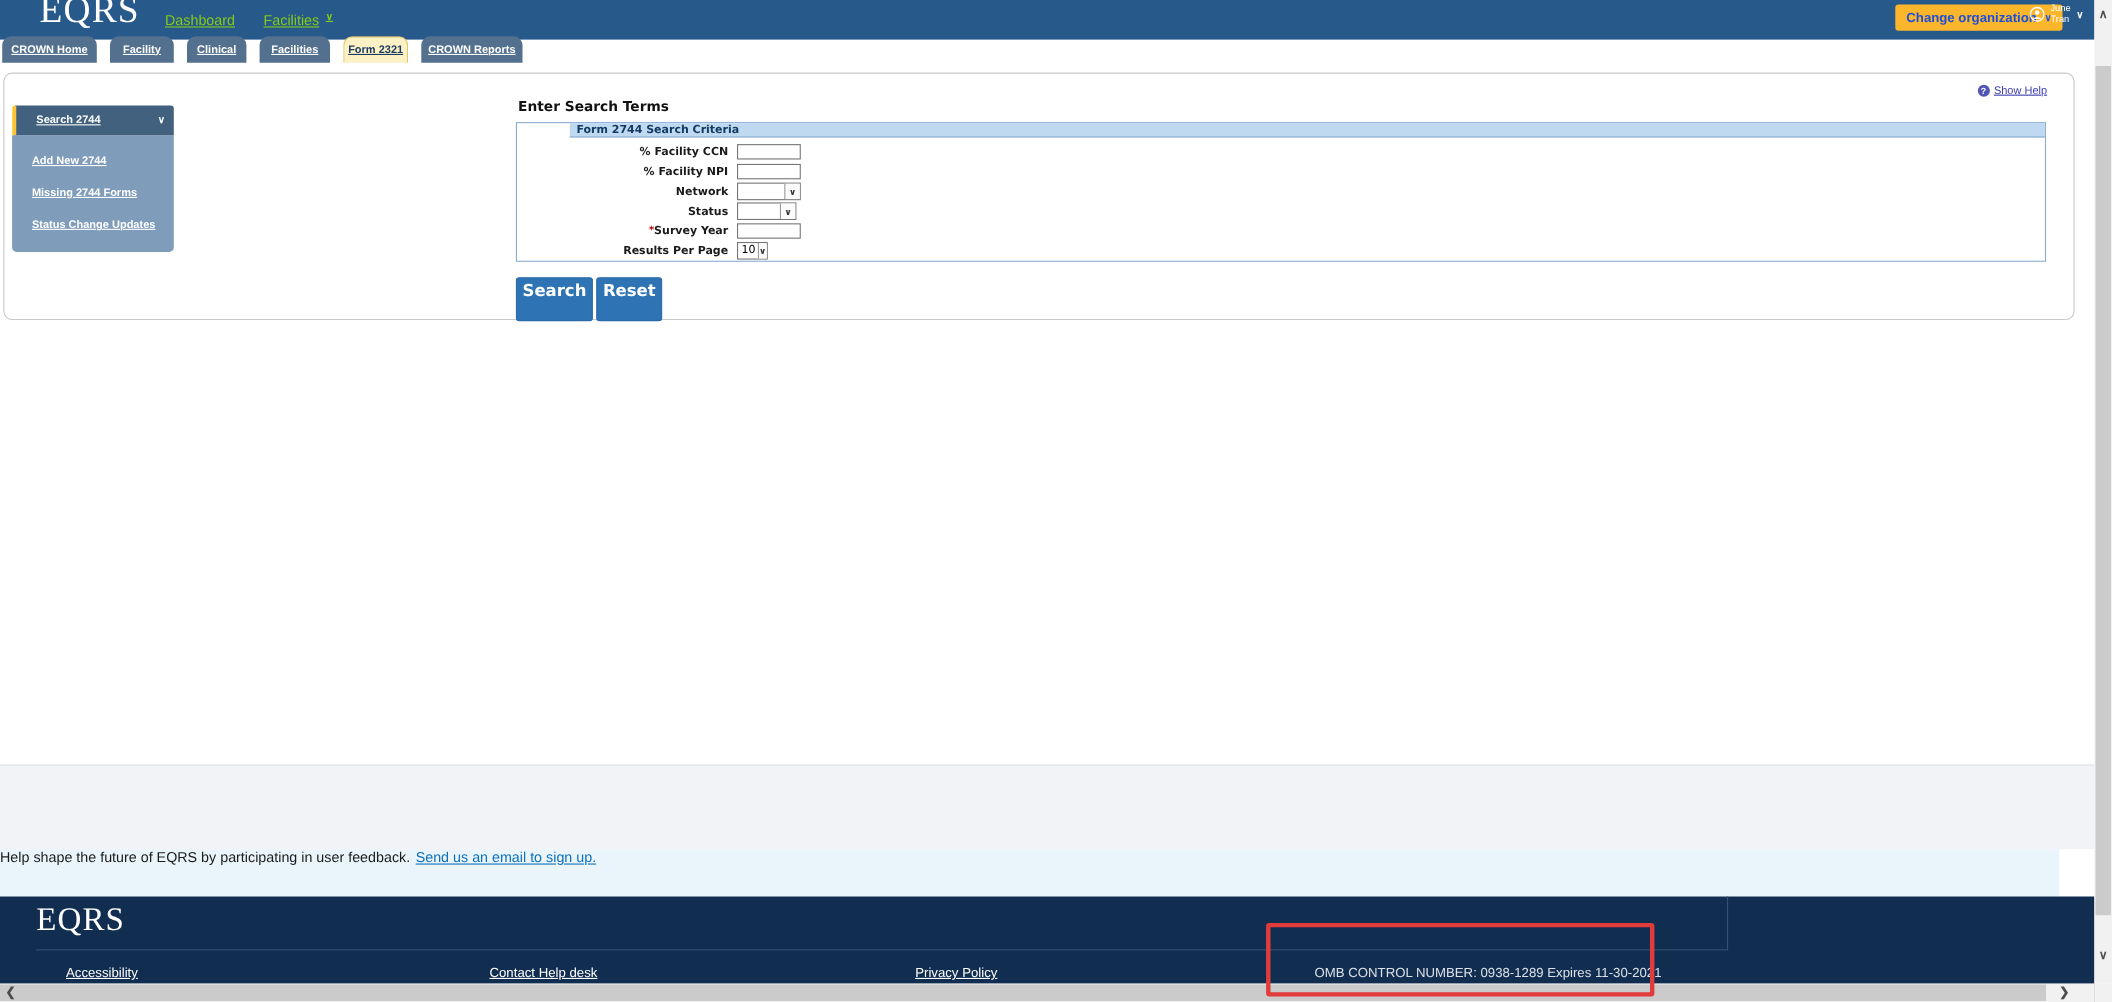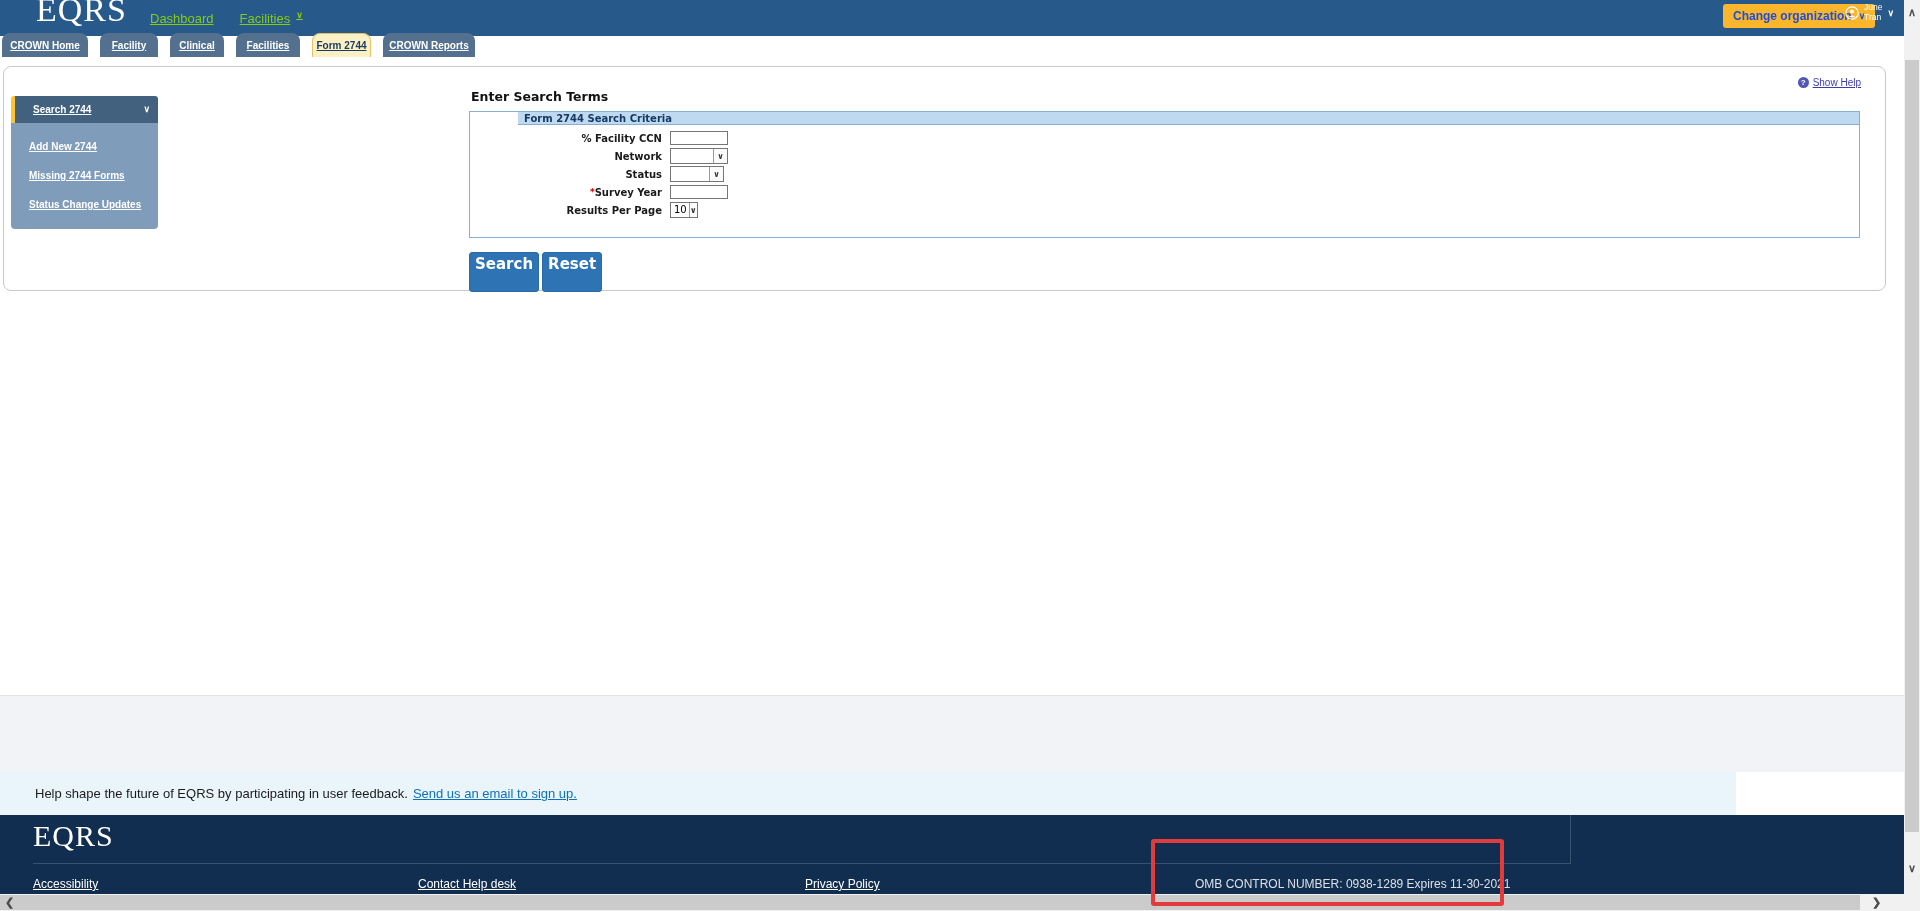--- a/index.html
+++ b/index.html
@@ -52,30 +52,30 @@
   .sel { display:inline-flex; height:16px; border:1px solid #767676; background:#fff; cursor:pointer; align-items:stretch; }
   .sel .val { font-size:10px; padding:1px 2px 0 3px; flex:1; font-family:"DejaVu Sans",sans-serif; }
   .sel .arrow { width:14px; border-left:1px solid #9a9a9a; background:#fbfbfb; color:#333; font-size:8px; font-weight:bold;
                 display:flex; align-items:center; justify-content:center; }
   .btnrow { position:absolute; left:465px; top:185px; display:flex; gap:3px; }
   .btn { background:#2e73b4; border:1px solid #2a6aa9; border-radius:3px; color:#fff; font-size:15px; font-weight:bold;
          padding:2px 5px 18px; cursor:pointer; font-family:"DejaVu Sans",sans-serif; }
 
   
   .gray-band { position:absolute; left:0; top:695px; width:1904px; height:77px; background:#f2f3f6; border-top:1px solid #e2e3e8; }
-  .feedback { position:absolute; left:0; top:772px; width:1736px; height:43px; background:#eaf4fb; display:flex; align-items:center; padding-left:35px; }
+  .feedback { position:absolute; left:0; top:772px; width:1872px; height:43px; background:#eaf4fb; display:flex; align-items:flex-start; }
   .feedback span { font-size:13px; color:#1b1b1b; }
   .feedback a { font-size:13px; color:#0d71ba; text-decoration:underline; margin-left:5px; cursor:pointer; }
 
   
   .footer { position:absolute; left:0; top:815px; width:1904px; height:96px; background:#112e51; }
   .logo-bottom { position:absolute; left:33px; top:4px; color:#fff; font-family:"Liberation Serif",serif; font-size:30px; letter-spacing:1px; }
   .f-divider { position:absolute; left:33px; top:48px; width:1537px; border-top:1px solid #33536f; }
   .f-vline { position:absolute; left:1570px; top:0; height:49px; border-left:1px solid #33536f; }
-  .f-links a { position:absolute; top:62px; color:#fff; font-size:12px; text-decoration:underline; cursor:pointer; }
+  .f-links a { position:absolute; top:62px; color:#fff; font-size:12px; text-decoration:underline; cursor:pointer;margin-left:27px; }
   .f-omb { position:absolute; left:1195px; top:62px; color:#dbe0e6; font-size:12px; }
 
   
   .red-box { position:absolute; left:1151px; top:839px; width:353px; height:67px; border:4px solid #e23b3c; border-radius:3px; z-index:99; pointer-events:none; }
 
   
   .vscroll { position:absolute; left:1904px; top:0; width:16px; height:894px; background:#f1f1f1; }
   .vthumb { position:absolute; left:1px; top:60px; width:14px; height:772px; background:#cbcbcb; }
   .varrow { position:absolute; left:0; width:16px; text-align:center; color:#4d4d4d; font-size:11px; font-weight:bold; cursor:pointer; }
   .hscroll { position:absolute; left:0; top:894px; width:1904px; height:17px; background:#f1f1f1; }
@@ -113,21 +113,21 @@
     </div>
     <span class="user-chev">∨</span>
   </div>
 </div>
 
 <div class="tabs">
   <div class="tab" style="width:86px">CROWN Home</div>
   <div class="tab" style="width:58px">Facility</div>
   <div class="tab" style="width:54px">Clinical</div>
   <div class="tab" style="width:64px">Facilities</div>
-  <div class="tab active" style="width:59px">Form 2744</div>
+  <div class="tab active" style="width:59px">Form 2321</div>
   <div class="tab" style="width:92px">CROWN Reports</div>
 </div>
 
 <div class="card">
 
   <div class="show-help">
     <span class="help-ic">?</span>
     <a>Show Help</a>
   </div>
 
@@ -147,20 +147,24 @@
 
   <div class="criteria">
     <div class="criteria-head">Form 2744 Search Criteria</div>
     <div class="rows">
 
       <div class="frow">
         <div class="flabel">% Facility CCN</div>
         <input class="tin" type="text" value="" style="">
       </div>
 
+      <div class="frow">
+        <div class="flabel">% Facility NPI</div>
+        <input class="tin" type="text" value="" style="">
+      </div>
 
       <div class="frow">
         <div class="flabel">Network</div>
         <span class="sel" style="width:58px">
           <span class="val"></span>
           <span class="arrow">∨</span>
         </span>
       </div>
 
       <div class="frow">

